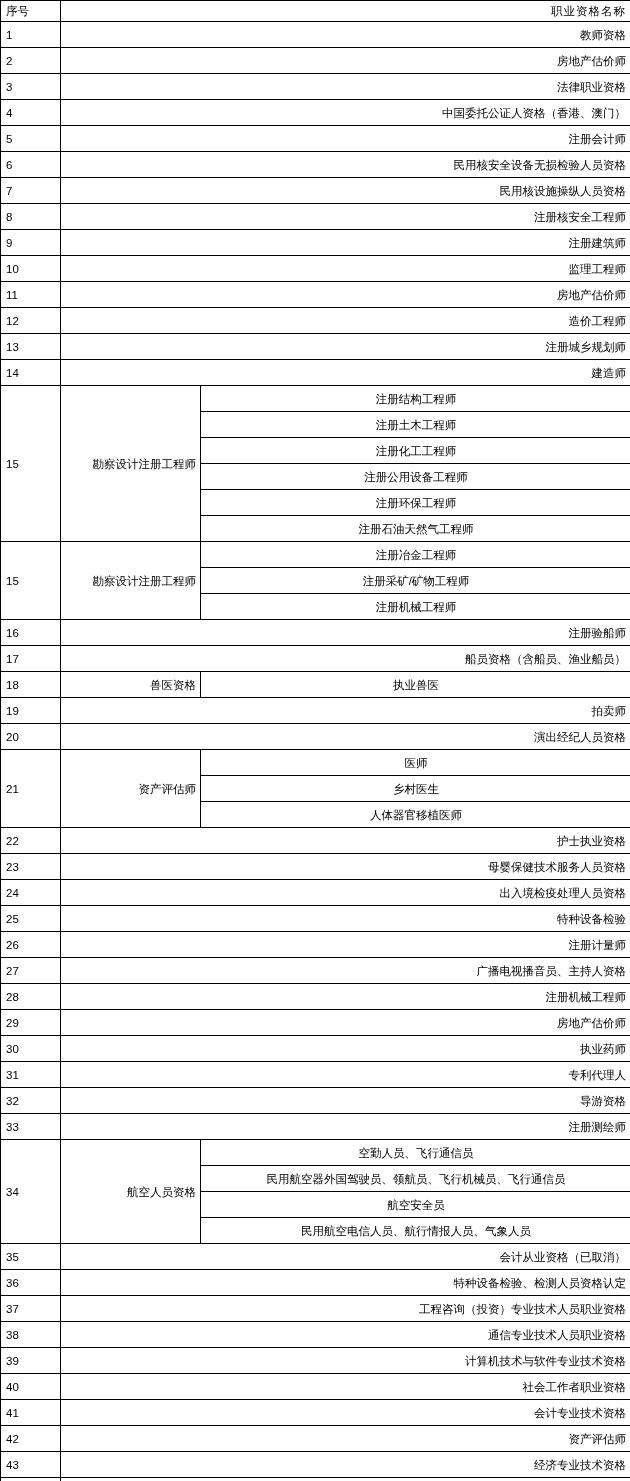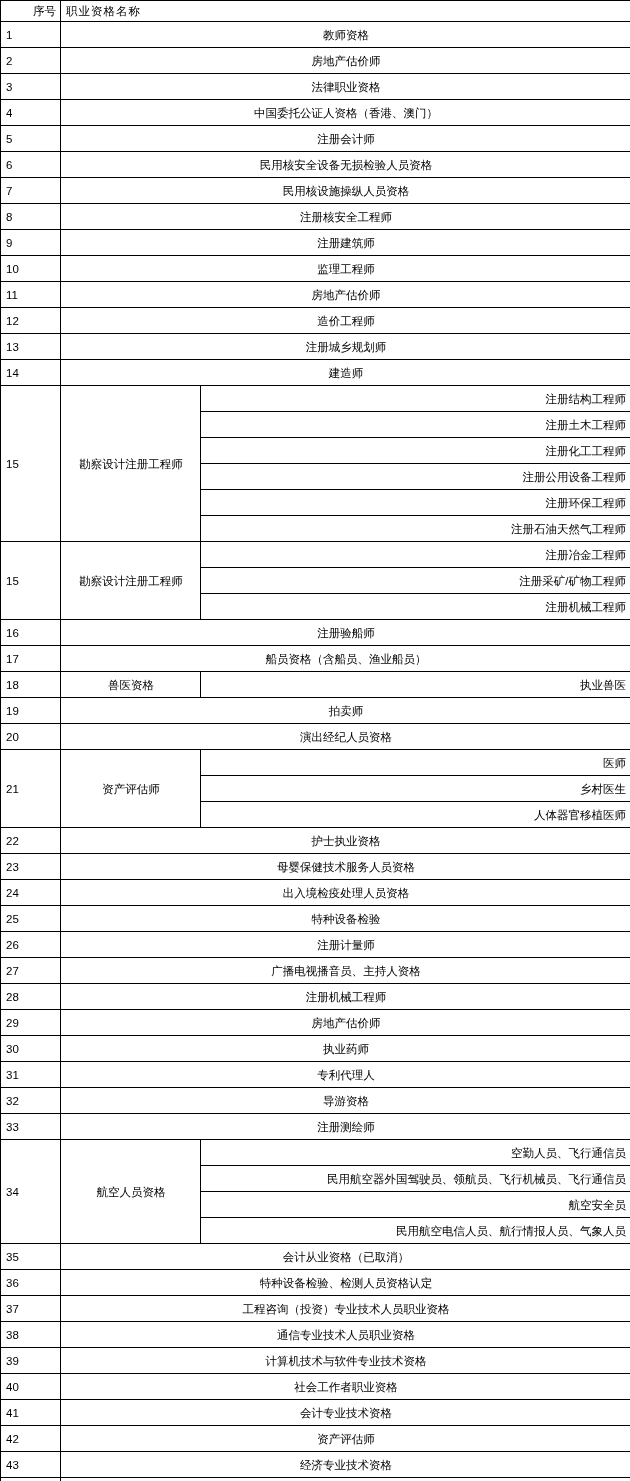--- a/index.html
+++ b/index.html
@@ -28,43 +28,43 @@
     padding: 3px 4px 3px 5px;
     vertical-align: middle;
     font-weight: normal;
     word-break: break-all;
   }
   col.c-num { width: 60px; }
   col.c-name { width: 140px; }
   col.c-sub { width: 430px; }
 
   th.head-num {
-    text-align: right;
+    text-align: left;
     vertical-align: middle;
     font-size: 11.5px;
     padding-left: 5px;
   }
   th.head-name {
-    text-align: left;
+    text-align: right;
     font-size: 12.5px;
     letter-spacing: 1px;
     padding: 10px 4px;
     border-radius: 6px;
   }
   td.num {
     text-align: left;
     padding-left: 5px;
     font-size: 11.5px;
   }
   td.name {
+    text-align: right;
+    padding-left: 7px;
+  }
+  td.sub {
     text-align: center;
-    padding-left: 7px;
-  }
-  td.sub {
-    text-align: right;
     padding-left: 7px;
   }
   td.row-h {
     height: 19px;
   }
 </style>
 </head>
 <body>
 
 <div class="sheet">

